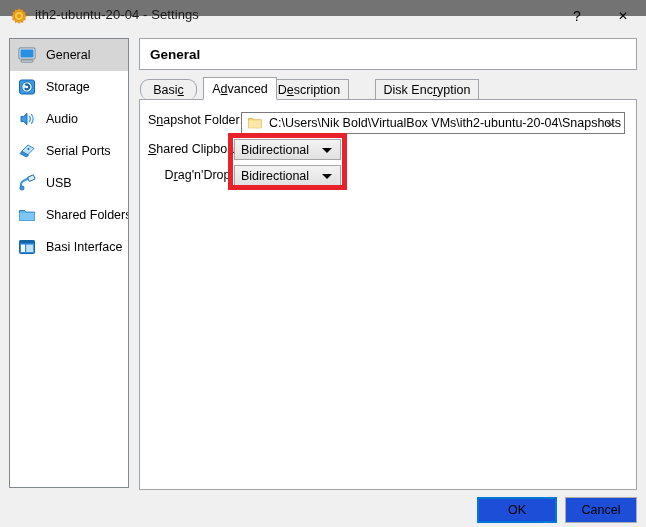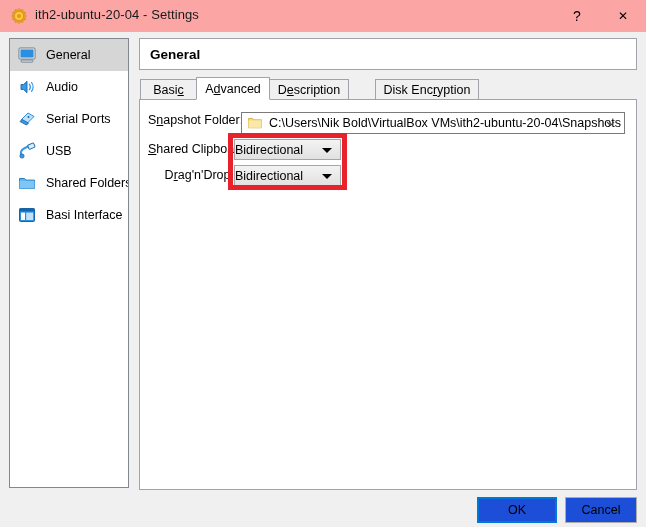--- a/index.html
+++ b/index.html
@@ -14,22 +14,22 @@
     font-size: 12px;
     color: #000;
     overflow: hidden;
     position: relative;
   }
 
   
   #titlebar {
     position: absolute;
     left: 0; top: 0;
-    width: 646px; height: 32px;
-    background: #fca5a5;
+    width: 646px; height: 16px;
+    background: #737373;
   }
   #title-icon {
     position: absolute;
     left: 11px; top: 8px;
     width: 16px; height: 16px;
   }
   #title-text {
     position: absolute;
     left: 35px; top: 7px;
     font-size: 13px;
@@ -125,20 +125,21 @@
     font-size: 12.5px;
     color: #000;
     white-space: nowrap;
   }
   .tab.active {
     top: 0;
     height: 23px;
     background: #ffffff;
     border-bottom: 1px solid #ffffff;
     z-index: 3;
+    margin-left: 7px;
   }
   .tab u { text-decoration: underline; }
 
   #tabpanel {
     position: absolute;
     left: 0; top: 61px;
     width: 498px; height: 391px;
     background: #ffffff;
     border: 1px solid #a0a4aa;
     box-sizing: border-box;
@@ -192,20 +193,21 @@
   .dropdown {
     position: absolute;
     height: 21px;
     background: linear-gradient(#f3f3f3, #e1e1e1);
     border: 1px solid #a6a6a6;
     box-sizing: border-box;
     display: flex;
     align-items: center;
   }
   .dd-text {
+    margin-left: 6px;
     font-size: 12.5px;
     color: #000;
     white-space: nowrap;
   }
   .dd-arrow {
     position: absolute;
     right: 8px; top: 8px;
     width: 0; height: 0;
     border-left: 5px solid transparent;
     border-right: 5px solid transparent;
@@ -277,20 +279,31 @@
         <rect x="2" y="3" width="16" height="11" rx="1" fill="#ffffff" stroke="#6d7b86" stroke-width="1"></rect>
         <rect x="3.4" y="4.4" width="13.2" height="8.2" fill="#2a8fe0"></rect>
         <rect x="4" y="15" width="12" height="2.2" rx="1" fill="#cfd8de" stroke="#6d7b86" stroke-width="0.8"></rect>
       </svg>
     </span>
     <span class="side-label">General</span>
   </div>
 
 
 
+  <div class="side-item">
+    <span class="sicon">
+      <svg width="20" height="20" viewBox="0 0 20 20">
+        <rect x="2.5" y="3" width="15" height="14" rx="2" fill="#3a9ae8" stroke="#1565a8" stroke-width="1"></rect>
+        <circle cx="10" cy="10" r="5.2" fill="#d9ecfb" stroke="#1565a8" stroke-width="0.8"></circle>
+        <path d="M7.6 7.2 a3.4 3.4 0 1 1 -0.6 4.6 L10 10 Z" fill="#1565a8"></path>
+        <circle cx="10" cy="10" r="1.2" fill="#ffffff"></circle>
+      </svg>
+    </span>
+    <span class="side-label">Storage</span>
+  </div>
 
   <div class="side-item">
     <span class="sicon">
       <svg width="20" height="20" viewBox="0 0 20 20">
         <path d="M4 7.5 h2.6 L10 4.3 v11.4 L6.6 12.5 H4 Z" fill="#3a9ae8" stroke="#1565a8" stroke-width="0.9" stroke-linejoin="round"></path>
         <path d="M12 7 a4 4 0 0 1 0 6" fill="none" stroke="#3a9ae8" stroke-width="1.4"></path>
         <path d="M14.2 5.2 a7 7 0 0 1 0 9.6" fill="none" stroke="#3a9ae8" stroke-width="1.2"></path>
       </svg>
     </span>
     <span class="side-label">Audio</span>
@@ -343,21 +356,21 @@
 
 </div>
 
 <div id="content">
 
   <div id="content-header">
     <span id="content-header-title">General</span>
   </div>
 
   <div id="tabstrip">
-    <div class="tab" id="tab-0" style="left:0px;width:57px;">
+    <div class="tab" id="tab-0" style="left:0px;width:57px;border-radius:9px;">
       <span>Basi<u>c</u></span>
     </div>
     <div class="tab active" id="tab-1" style="left:56px;width:74px;">
       <span>A<u>d</u>vanced</span>
     </div>
     <div class="tab" id="tab-2" style="left:129px;width:80px;">
       <span>D<u>e</u>scription</span>
     </div>
     <div class="tab" id="tab-3" style="left:208px;width:104px;margin-left:27px;">
       <span>Disk Enc<u>r</u>yption</span>

